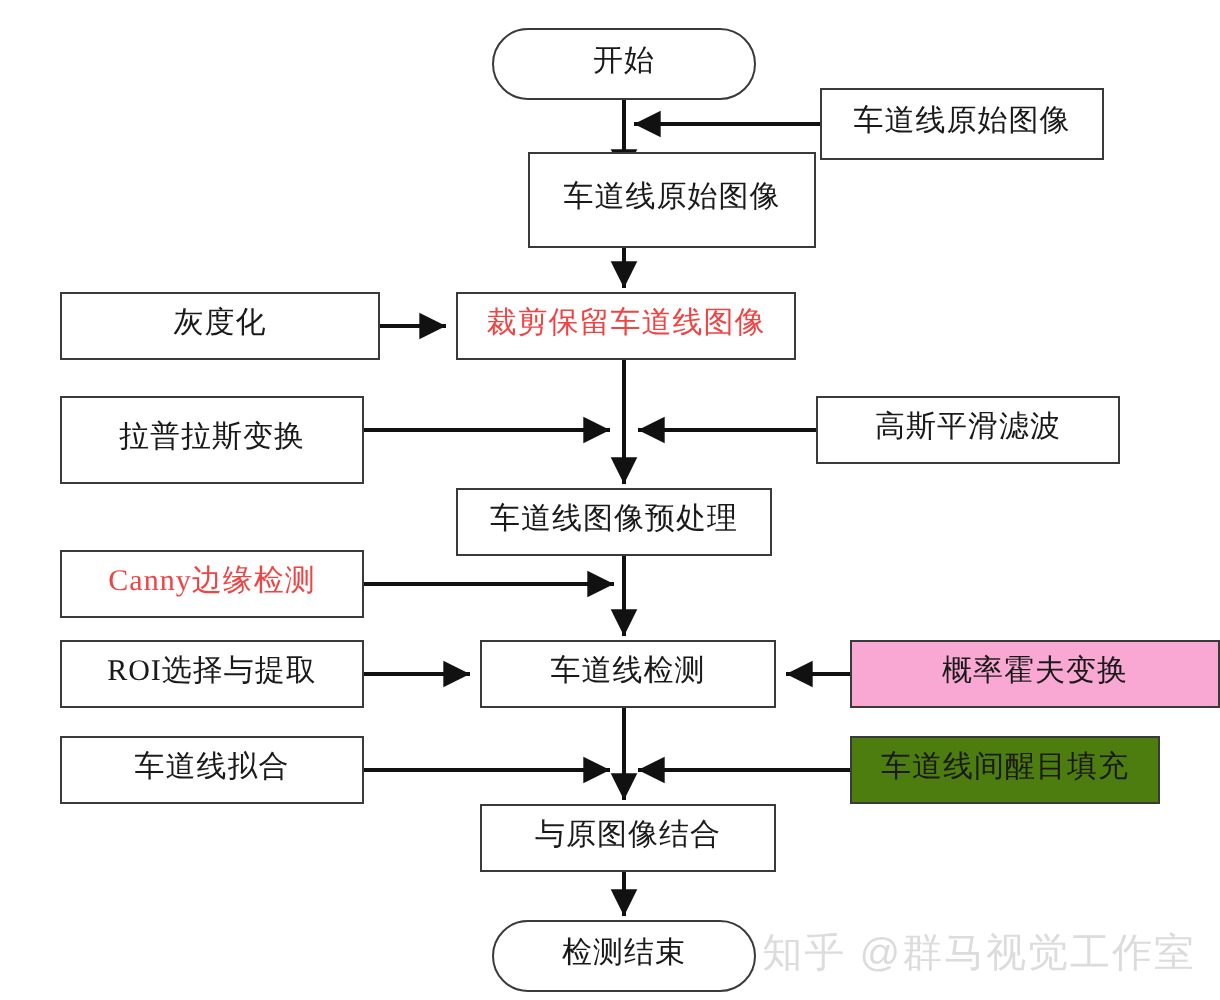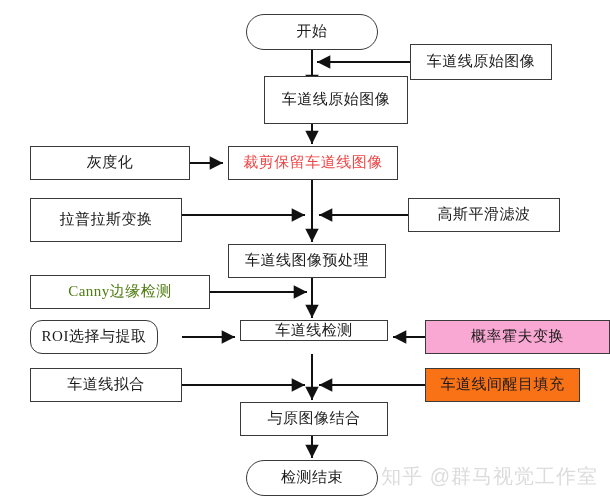--- a/index.html
+++ b/index.html
@@ -138,36 +138,36 @@
   </div>
   <div class="node" style="left: 30px; top: 198px; width: 152px; height: 44px; background: rgb(255, 255, 255); border-color: rgb(58, 58, 58); color: rgb(26, 26, 26);">
     <span class="node-label">拉普拉斯变换</span>
   </div>
   <div class="node" style="left: 408px; top: 198px; width: 152px; height: 34px; background: rgb(255, 255, 255); border-color: rgb(58, 58, 58); color: rgb(26, 26, 26);">
     <span class="node-label">高斯平滑滤波</span>
   </div>
   <div class="node" style="left: 228px; top: 244px; width: 158px; height: 34px; background: rgb(255, 255, 255); border-color: rgb(58, 58, 58); color: rgb(26, 26, 26);">
     <span class="node-label">车道线图像预处理</span>
   </div>
-  <div class="node" style="left: 30px; top: 275px; width: 180px; height: 34px; background: rgb(255, 255, 255); border-color: rgb(58, 58, 58); color: #4d7c0f;">
+  <div class="node" style="left: 30px; top: 275px; width: 152px; height: 34px; background: rgb(255, 255, 255); border-color: rgb(58, 58, 58); color: #ef4444;">
     <span class="node-label">Canny边缘检测</span>
   </div>
-  <div class="node" style="left: 30px; top: 320px; width: 128px; height: 34px; background: rgb(255, 255, 255); border-color: rgb(58, 58, 58); color: rgb(26, 26, 26); border-radius: 12px;">
+  <div class="node" style="left: 30px; top: 320px; width: 152px; height: 34px; background: rgb(255, 255, 255); border-color: rgb(58, 58, 58); color: rgb(26, 26, 26);">
     <span class="node-label">ROI选择与提取</span>
   </div>
-  <div class="node" style="left: 240px; top: 320px; width: 148px; height: 21px; background: rgb(255, 255, 255); border-color: rgb(58, 58, 58); color: rgb(26, 26, 26);">
+  <div class="node" style="left: 240px; top: 320px; width: 148px; height: 34px; background: rgb(255, 255, 255); border-color: rgb(58, 58, 58); color: rgb(26, 26, 26);">
     <span class="node-label">车道线检测</span>
   </div>
   <div class="node" style="left: 425px; top: 320px; width: 185px; height: 34px; background: #f9a8d4; border-color: rgb(58, 58, 58); color: rgb(26, 26, 26);">
     <span class="node-label">概率霍夫变换</span>
   </div>
-  <div class="node" style="left: 30px; top: 368px; width: 152px; height: 34px; background: rgb(255, 255, 255); border-color: rgb(58, 58, 58); color: rgb(26, 26, 26);">
+  <div class="node" style="left: 30px; top: 368px; width: 152px; height: 34px; background: rgb(255, 255, 255); border-color: rgb(58, 58, 58); color: rgb(26, 26, 26); font-family: Liberation Mono, monospace;">
     <span class="node-label">车道线拟合</span>
   </div>
-  <div class="node" style="left: 425px; top: 368px; width: 155px; height: 34px; background: #f97316; border-color: rgb(58, 58, 58); color: rgb(26, 26, 26);">
+  <div class="node" style="left: 425px; top: 368px; width: 155px; height: 34px; background: #4d7c0f; border-color: rgb(58, 58, 58); color: rgb(26, 26, 26);">
     <span class="node-label">车道线间醒目填充</span>
   </div>
   <div class="node" style="left: 240px; top: 402px; width: 148px; height: 34px; background: rgb(255, 255, 255); border-color: rgb(58, 58, 58); color: rgb(26, 26, 26);">
     <span class="node-label">与原图像结合</span>
   </div>
   <div class="node terminal" style="left: 246px; top: 460px; width: 132px; height: 36px; background: rgb(255, 255, 255); border-color: rgb(58, 58, 58); color: rgb(26, 26, 26);">
     <span class="node-label">检测结束</span>
   </div>
 
   <div id="watermark" style="color: rgb(220, 220, 220);">知乎 @群马视觉工作室</div>

